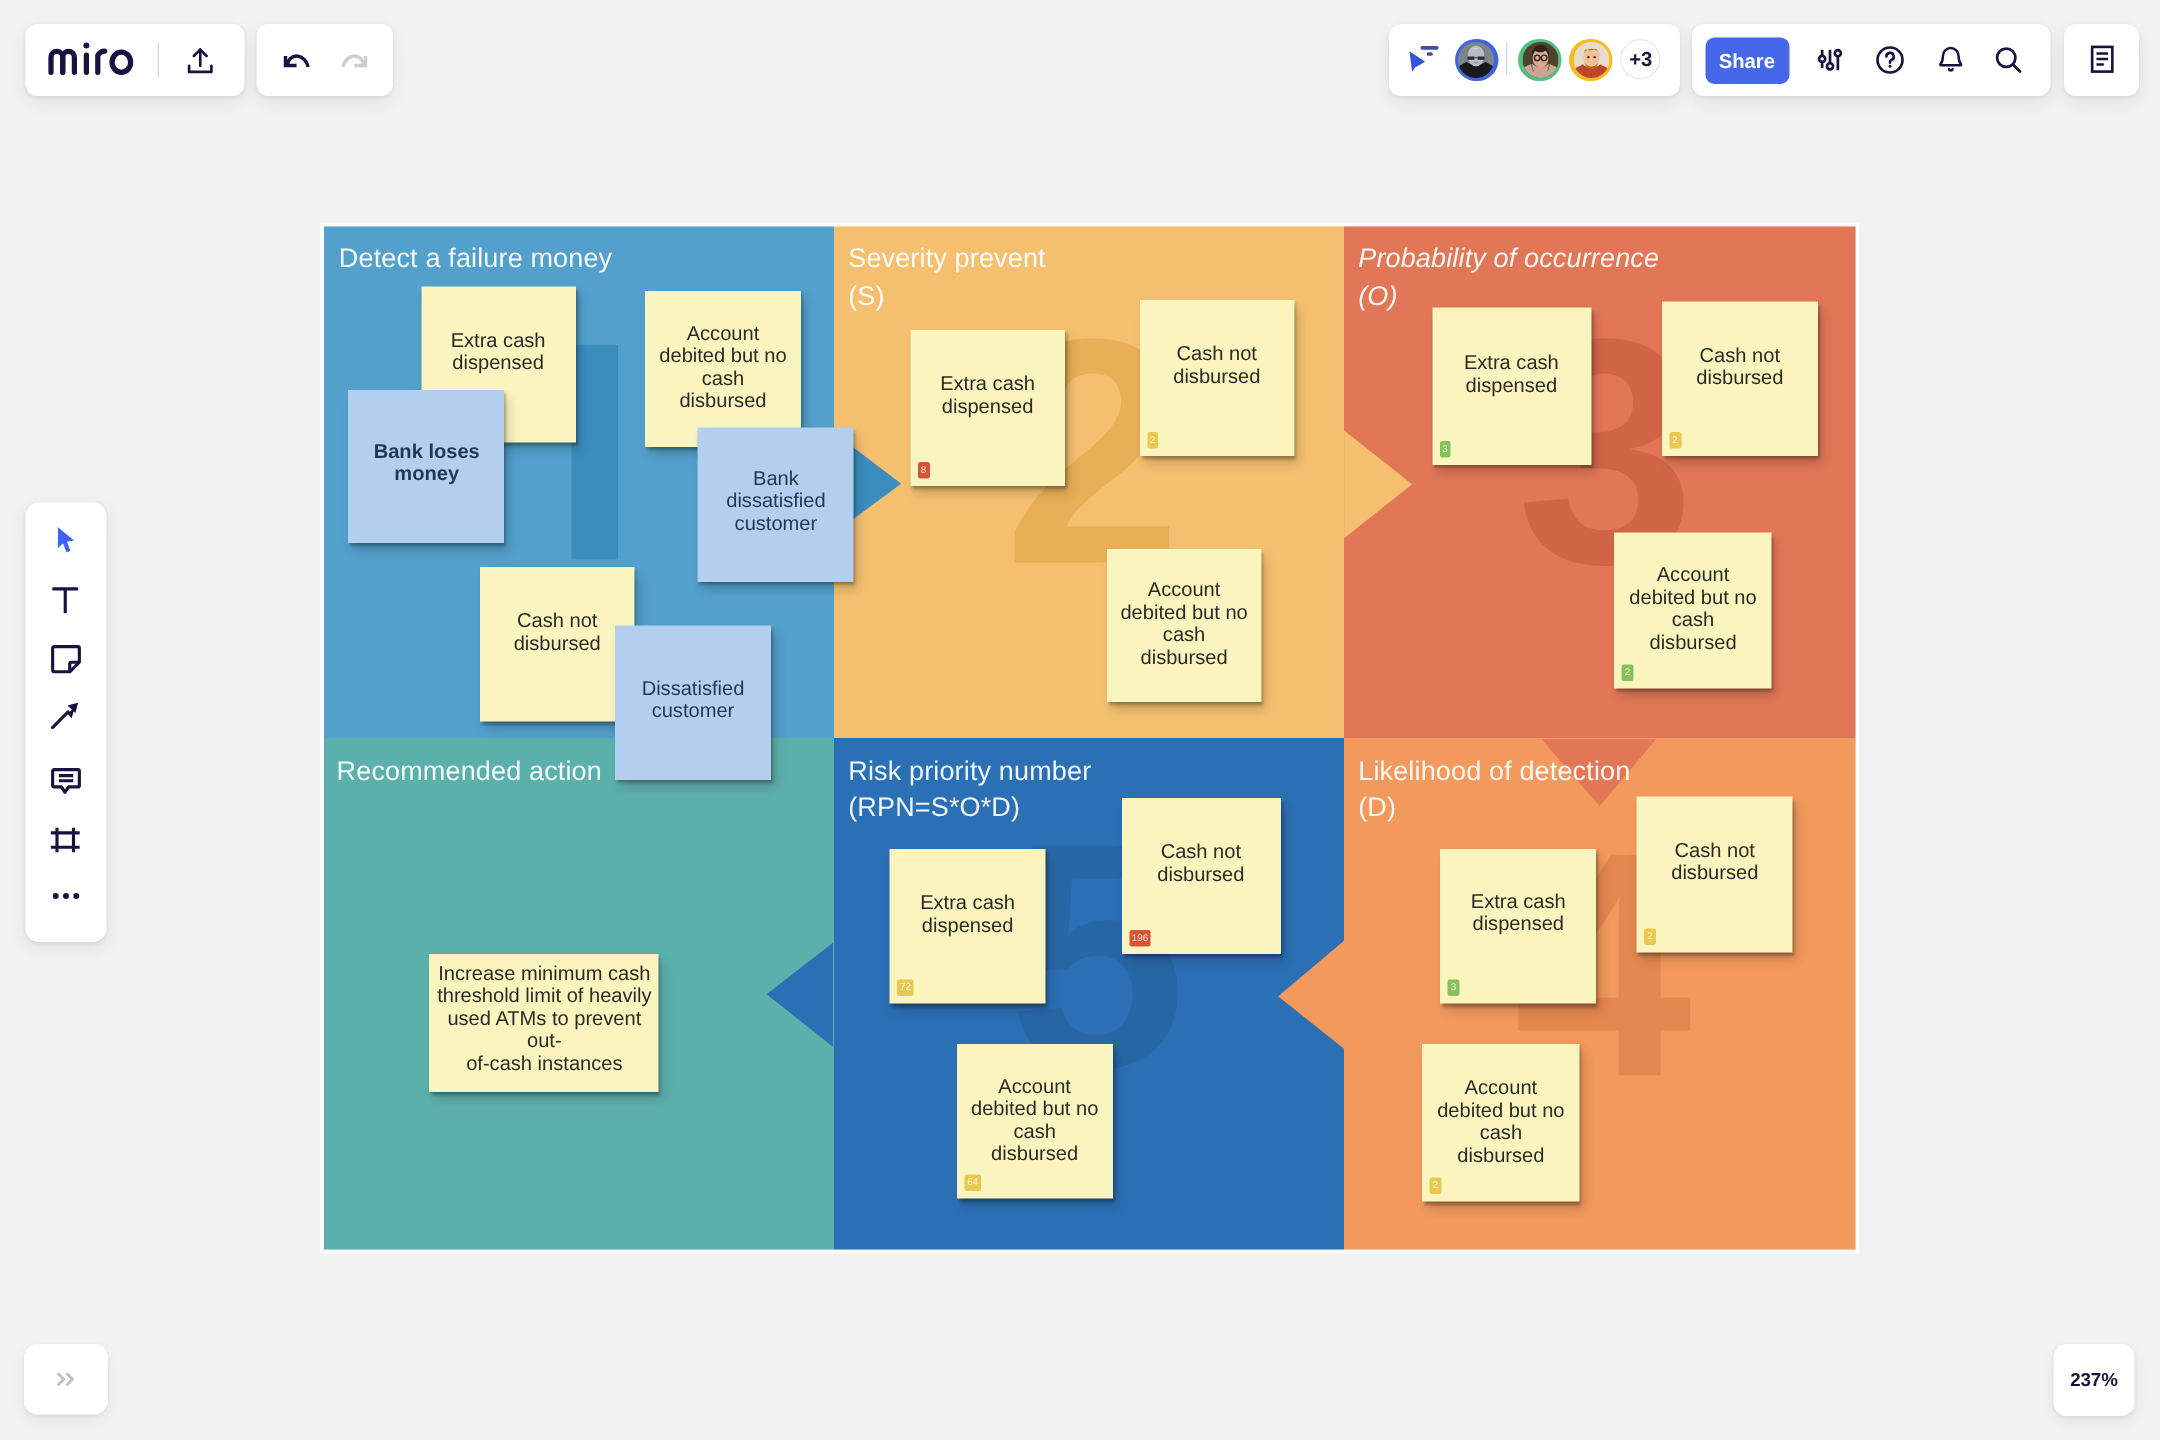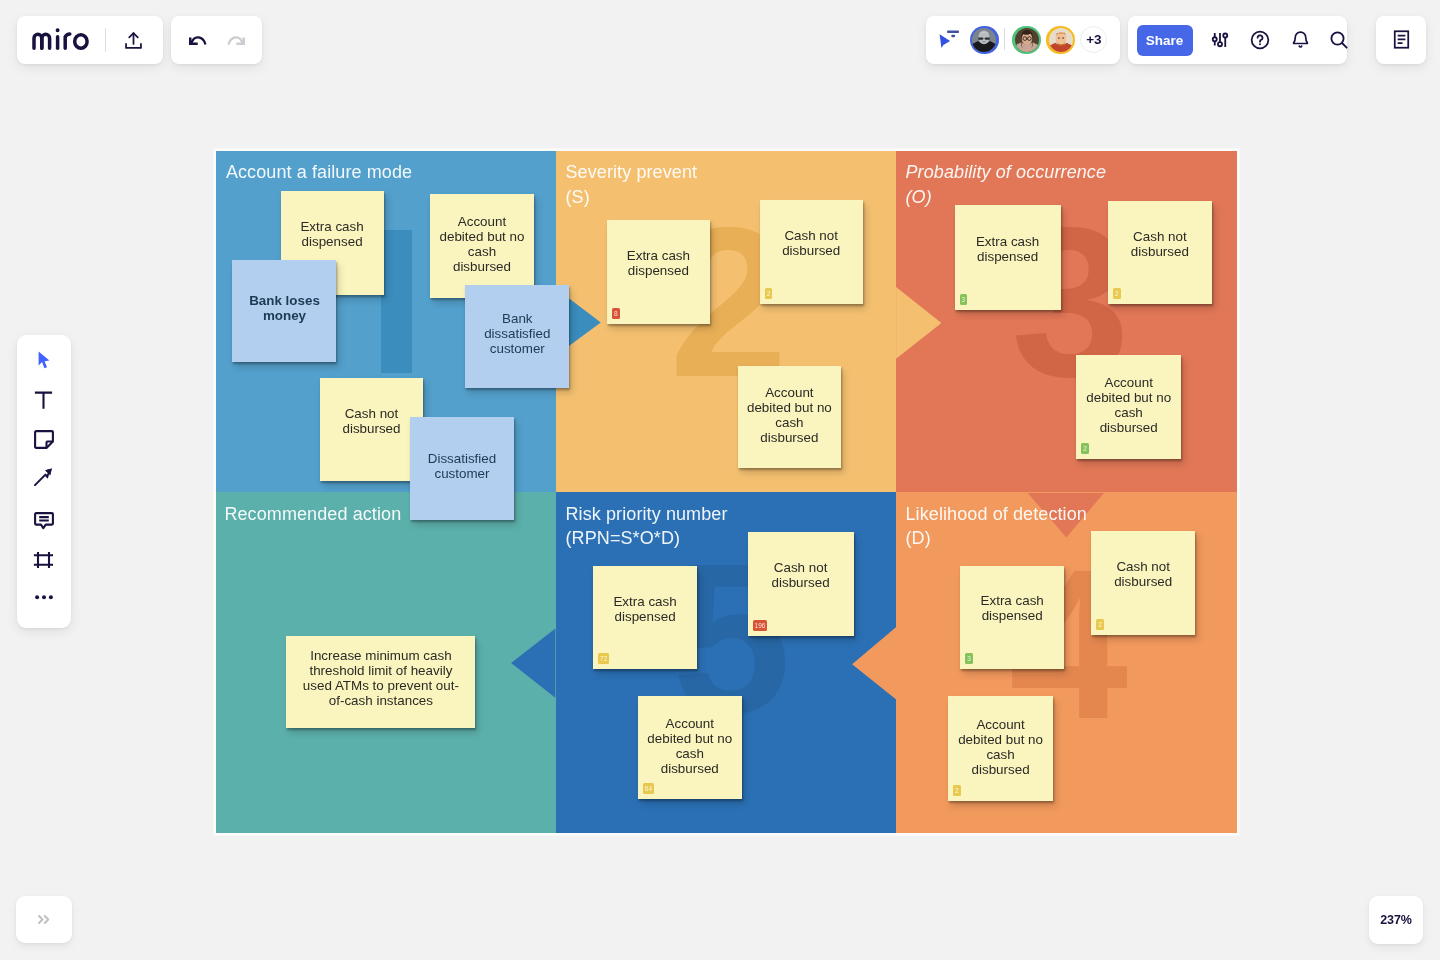--- a/index.html
+++ b/index.html
@@ -25,21 +25,21 @@
   .cursor-ic{position:absolute;left:7.5px;top:9px;line-height:0;}
   .cursor-ic svg{display:block;overflow:visible;}
   .avatar{width:24px;height:24px;border-radius:50%;position:relative;overflow:hidden;}
   .av-ring{position:absolute;top:9.5px;width:28.5px;height:28.5px;border-radius:50%;
            box-sizing:border-box;display:flex;align-items:center;justify-content:center;}
   .plus3{position:absolute;left:154px;top:9.5px;width:27px;height:27px;border-radius:50%;
          background:#fff;border:1.4px solid #ececed;box-sizing:border-box;color:#17123f;
          font-size:13.5px;font-weight:700;display:flex;align-items:center;justify-content:center;}
   .adiv{position:absolute;left:77.8px;top:12px;width:1px;height:22px;background:#dcdce1;}
 
-  #action-bar{left:1128.2px;top:15.8px;width:219px;height:48px;padding:0;box-sizing:border-box;}
+  #action-bar{left:1128.2px;top:15.8px;width:239px;height:48px;padding:0;box-sizing:border-box;}
   .share-btn{position:absolute;left:8.4px;top:8.9px;width:56px;height:31px;background:#4668e8;
              color:#fff;font-size:13.5px;font-weight:700;border-radius:6px;
              display:flex;align-items:center;justify-content:center;cursor:pointer;}
   #right-bar{left:1376px;top:15.8px;height:48px;width:50px;justify-content:center;}
 
   
   #toolbar{position:absolute;left:16.9px;top:334.5px;width:53.7px;height:293px;
            background:#fff;border-radius:9px;
            box-shadow:0 1px 3px rgba(0,0,0,.06),0 4px 12px rgba(0,0,0,.08);}
   .tool{position:absolute;left:50%;transform:translateX(-50%);width:26px;height:26px;
@@ -279,21 +279,21 @@
         <div class="bignum" style="left: 112.9px; top: 44.8px; color: rgb(228, 135, 79);">4</div>
       </div>
       <div style="position: absolute; left: 165px; top: 79.3px; width: 31px; height: 143.5px; background: rgb(59, 141, 190);"></div>
       <svg width="1022" height="684" style="position: absolute; left: 0px; top: 0px; pointer-events: none;">
         <polygon points="384.8,171.5 351.9,146.5 351.9,195.7" fill="#3b8dbe"></polygon>
         <polygon points="725.4,171.9 680.1,136 680.1,207.8" fill="#f4c070"></polygon>
         <polygon points="850.4,386.4 811.7,341.9 888,341.9" fill="#e17757"></polygon>
         <polygon points="636.1,513.2 680.2,476 680.2,548.4" fill="#f2995d"></polygon>
         <polygon points="295.1,511.9 339.3,477.5 339.3,546.8" fill="#2b70b5"></polygon>
       </svg>
-      <div class="qtitle" style="left: 9.5px; top: 9.5px;">Account a failure mode</div>
+      <div class="qtitle" style="left: 9.5px; top: 9.5px;">Detect a failure money</div>
       <div class="qtitle" style="left: 349.1px; top: 9.5px;">Severity prevent
 (S)</div>
       <div class="qtitle" style="left: 689.1px; top: 9.5px; font-style: italic;">Probability of occurrence
 (O)</div>
       <div class="qtitle" style="left: 8px; top: 351px;">Recommended action</div>
       <div class="qtitle" style="left: 349.1px; top: 351px;">Risk priority number
 (RPN=S*O*D)</div>
       <div class="qtitle" style="left: 689.1px; top: 351px;">Likelihood of detection
 (D)</div>
       <div class="note yellow" style="left: 64.2px; top: 40.1px; width: 103px; height: 104px;"><span style="transform: translateY(-9px);">Extra cash
@@ -320,21 +320,21 @@
 cash
 disbursed</span></div>
       <div class="note yellow" style="left: 738.2px; top: 54.9px; width: 106px; height: 105px;"><span style="transform: translateY(-9px);">Extra cash
 dispensed</span><div class="tag" style="background: rgb(133, 195, 90);">3</div></div>
       <div class="note yellow" style="left: 891.5px; top: 50.6px; width: 104px; height: 103px;"><span style="transform: translateY(-9px);">Cash not
 disbursed</span><div class="tag" style="background: rgb(233, 200, 79);">2</div></div>
       <div class="note yellow" style="left: 859.8px; top: 204.8px; width: 105px; height: 104px;"><span style="transform: translateY(-1.6px);">Account
 debited but no
 cash
 disbursed</span><div class="tag" style="background: rgb(133, 195, 90);">2</div></div>
-      <div class="note yellow" style="left: 70px; top: 485.9px; width: 189px; height: 92px;"><span style="transform: translateY(-3.9px);">Increase minimum cash
+      <div class="note yellow" style="left: 70px; top: 485.9px; width: 153px; height: 92px;"><span style="transform: translateY(-3.9px);">Increase minimum cash
 threshold limit of heavily
 used ATMs to prevent out-
 of-cash instances</span></div>
       <div class="note yellow" style="left: 376.7px; top: 415.6px; width: 104px; height: 103px;"><span style="transform: translateY(-9px);">Extra cash
 dispensed</span><div class="tag" style="background: rgb(233, 200, 79);">72</div></div>
       <div class="note yellow" style="left: 531.2px; top: 381px; width: 106px; height: 104px;"><span style="transform: translateY(-9px);">Cash not
 disbursed</span><div class="tag" style="background: rgb(217, 84, 55);">196</div></div>
       <div class="note yellow" style="left: 421.4px; top: 545.7px; width: 104px; height: 103px;"><span style="transform: translateY(-1.6px);">Account
 debited but no
 cash

